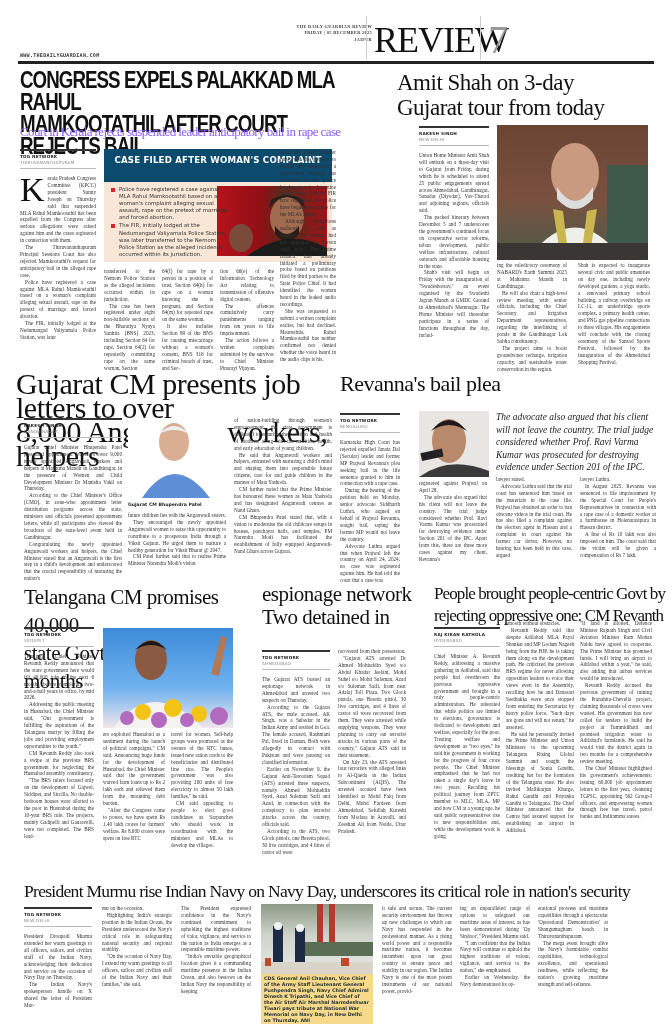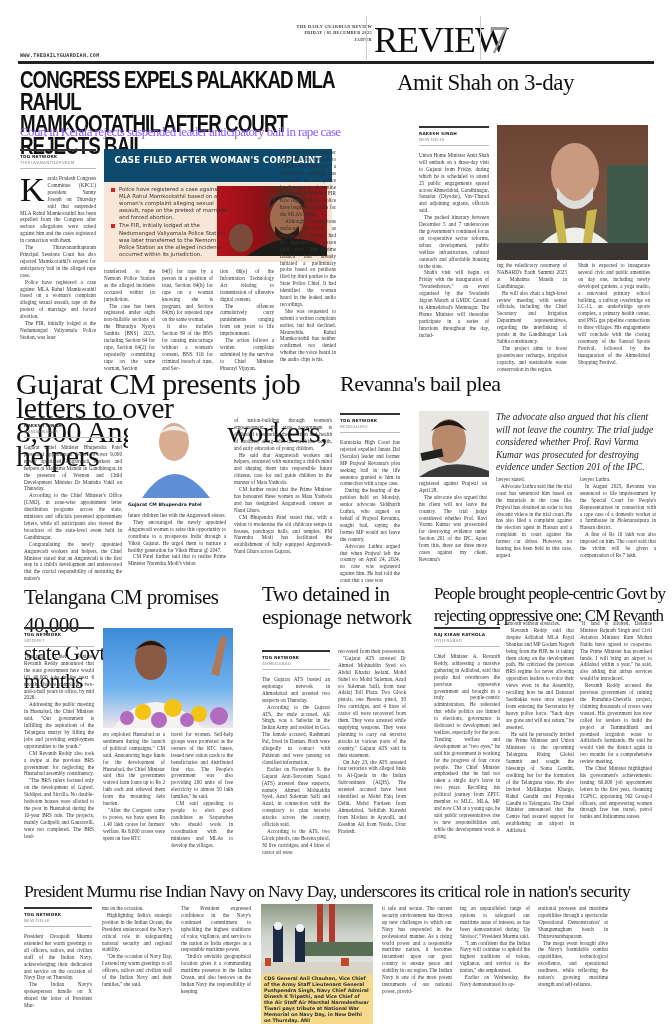--- a/index.html
+++ b/index.html
@@ -96,20 +96,21 @@
   <p>The action follows a written complaint submitted by the survivor to Chief Minister Pinarayi Vijayan.</p>
 </div>
 <div class="abs body" style="left: 280px; top: 149px; width: 56px; overflow: hidden;">
   <p class="noindent">After the Chief Minister forwarded the petition to ADGP H Venkatesh, a senior-level meeting was convened at the police headquarters to determine further steps. With the FIR now registered, the police have begun procedures for the MLA's arrest.</p>
   <p>Although allegations surfaced as early as August, the woman had not appeared in person until now. The Crime Branch had already initiated a preliminary probe based on petitions filed by third parties to the State Police Chief. It had identified the woman heard in the leaked audio recordings.</p>
   <p>She was requested to submit a written complaint earlier, but had declined. Meanwhile, Rahul Mamkootathil has neither confirmed nor denied whether the voice heard in the audio clips is his.</p>
 </div>
 
 <div class="abs hl-serif" style="left:397px;top:70px;font-size:23px;line-height:25px;width:250px">
   <div>Amit Shah on 3-day</div>
+  <div>Gujarat tour from today</div>
 </div>
 <div class="abs" style="left:419px;top:126px;width:70px">
   <div class="byline"><span>RAKESH SINGH</span><span class="loc">NEW DELHI</span></div>
   <div class="body" style="margin-top: 6px; overflow: hidden;">
     <p class="noindent">Union Home Minister Amit Shah will embark on a three-day visit to Gujarat from Friday, during which he is scheduled to attend 25 public engagements spread across Ahmedabad, Gandhinagar, Sanadar (Diyodar), Vav-Tharad and adjoining regions, officials said.</p>
     <p>The packed itinerary between December 5 and 7 underscores the government's continued focus on cooperative sector reforms, urban development, public welfare infrastructure, cultural outreach and affordable housing in the state.</p>
     <p>Shah's visit will begin on Friday with the inauguration of "Swadeshotsav," an event organised by the Swadeshi Jagran Manch at GMDC Ground in Ahmedabad's Memnagar. The Home Minister will thereafter participate in a series of functions throughout the day, includ-</p>
   </div>
 </div>
 <div class="abs photo" style="left:497px;top:125px;width:151px;height:135px;background:linear-gradient(180deg,#6b4434 0%,#7a5140 55%,#4d5b4a 100%)">
@@ -232,22 +233,22 @@
 <div class="abs body" style="left: 103px; top: 731px; width: 62px; overflow: hidden;">
   <p class="noindent">ers exploited Husnabad as a sentiment during the launch of political campaigns," CM said. Announcing huge funds for the development of Husnabad, the Chief Minister said that the government waived farm loans up to Rs 2 lakh each and relieved them from the mounting debt burden.</p>
   <p>"After the Congress came to power, we have spent Rs 1.40 lakh crores for farmers' welfare. Rs 8,000 crores were spent on free RTC</p>
 </div>
 <div class="abs body" style="left: 171px; top: 731px; width: 62px; overflow: hidden;">
   <p class="noindent">travel for women. Self-help groups were promoted as the owners of the RTC buses, issued new ration cards to the beneficiaries and distributed fine rice. The People's government was also providing 200 units of free electricity to almost 50 lakh families," he said.</p>
   <p>CM said appealing to people to elect good candidates as Sarpanches who should work in coordination with the ministers and MLAs to develop the villages.</p>
 </div>
 
 <div class="abs hl-serif" style="left:262px;top:583px;font-size:21px;line-height:23px;width:160px">
+  <div>espionage network</div>
   <div>Two detained in</div>
-  <div>espionage network</div>
 </div>
 <div class="abs" style="left:262px;top:650px;width:68px">
   <div class="byline"><span>TDG NETWORK</span><span class="loc">AHMEDABAD</span></div>
   <div class="body" style="margin-top: 6px; overflow: hidden;">
     <p class="noindent">The Gujarat ATS busted an espionage network in Ahmedabad and arrested two suspects on Thursday.</p>
     <p>According to the Gujarat ATS, the male accused, AK Singh, was a Subedar in the Indian Army and resided in Goa. The female accused, Rashmani Pal, lived in Daman. Both were allegedly in contact with Pakistan and were passing on classified information.</p>
     <p>Earlier on November 9, the Gujarat Anti-Terrorism Squad (ATS) arrested three suspects, namely Ahmed Mohiuddin Syed, Azad Suleman Saifi and Azad, in connection with the conspiracy to plan terrorist attacks across the country, officials said.</p>
     <p>According to the ATS, two Glock pistols, one Beretta pistol, 30 live cartridges, and 4 litres of castor oil were</p>
   </div>
 </div>

